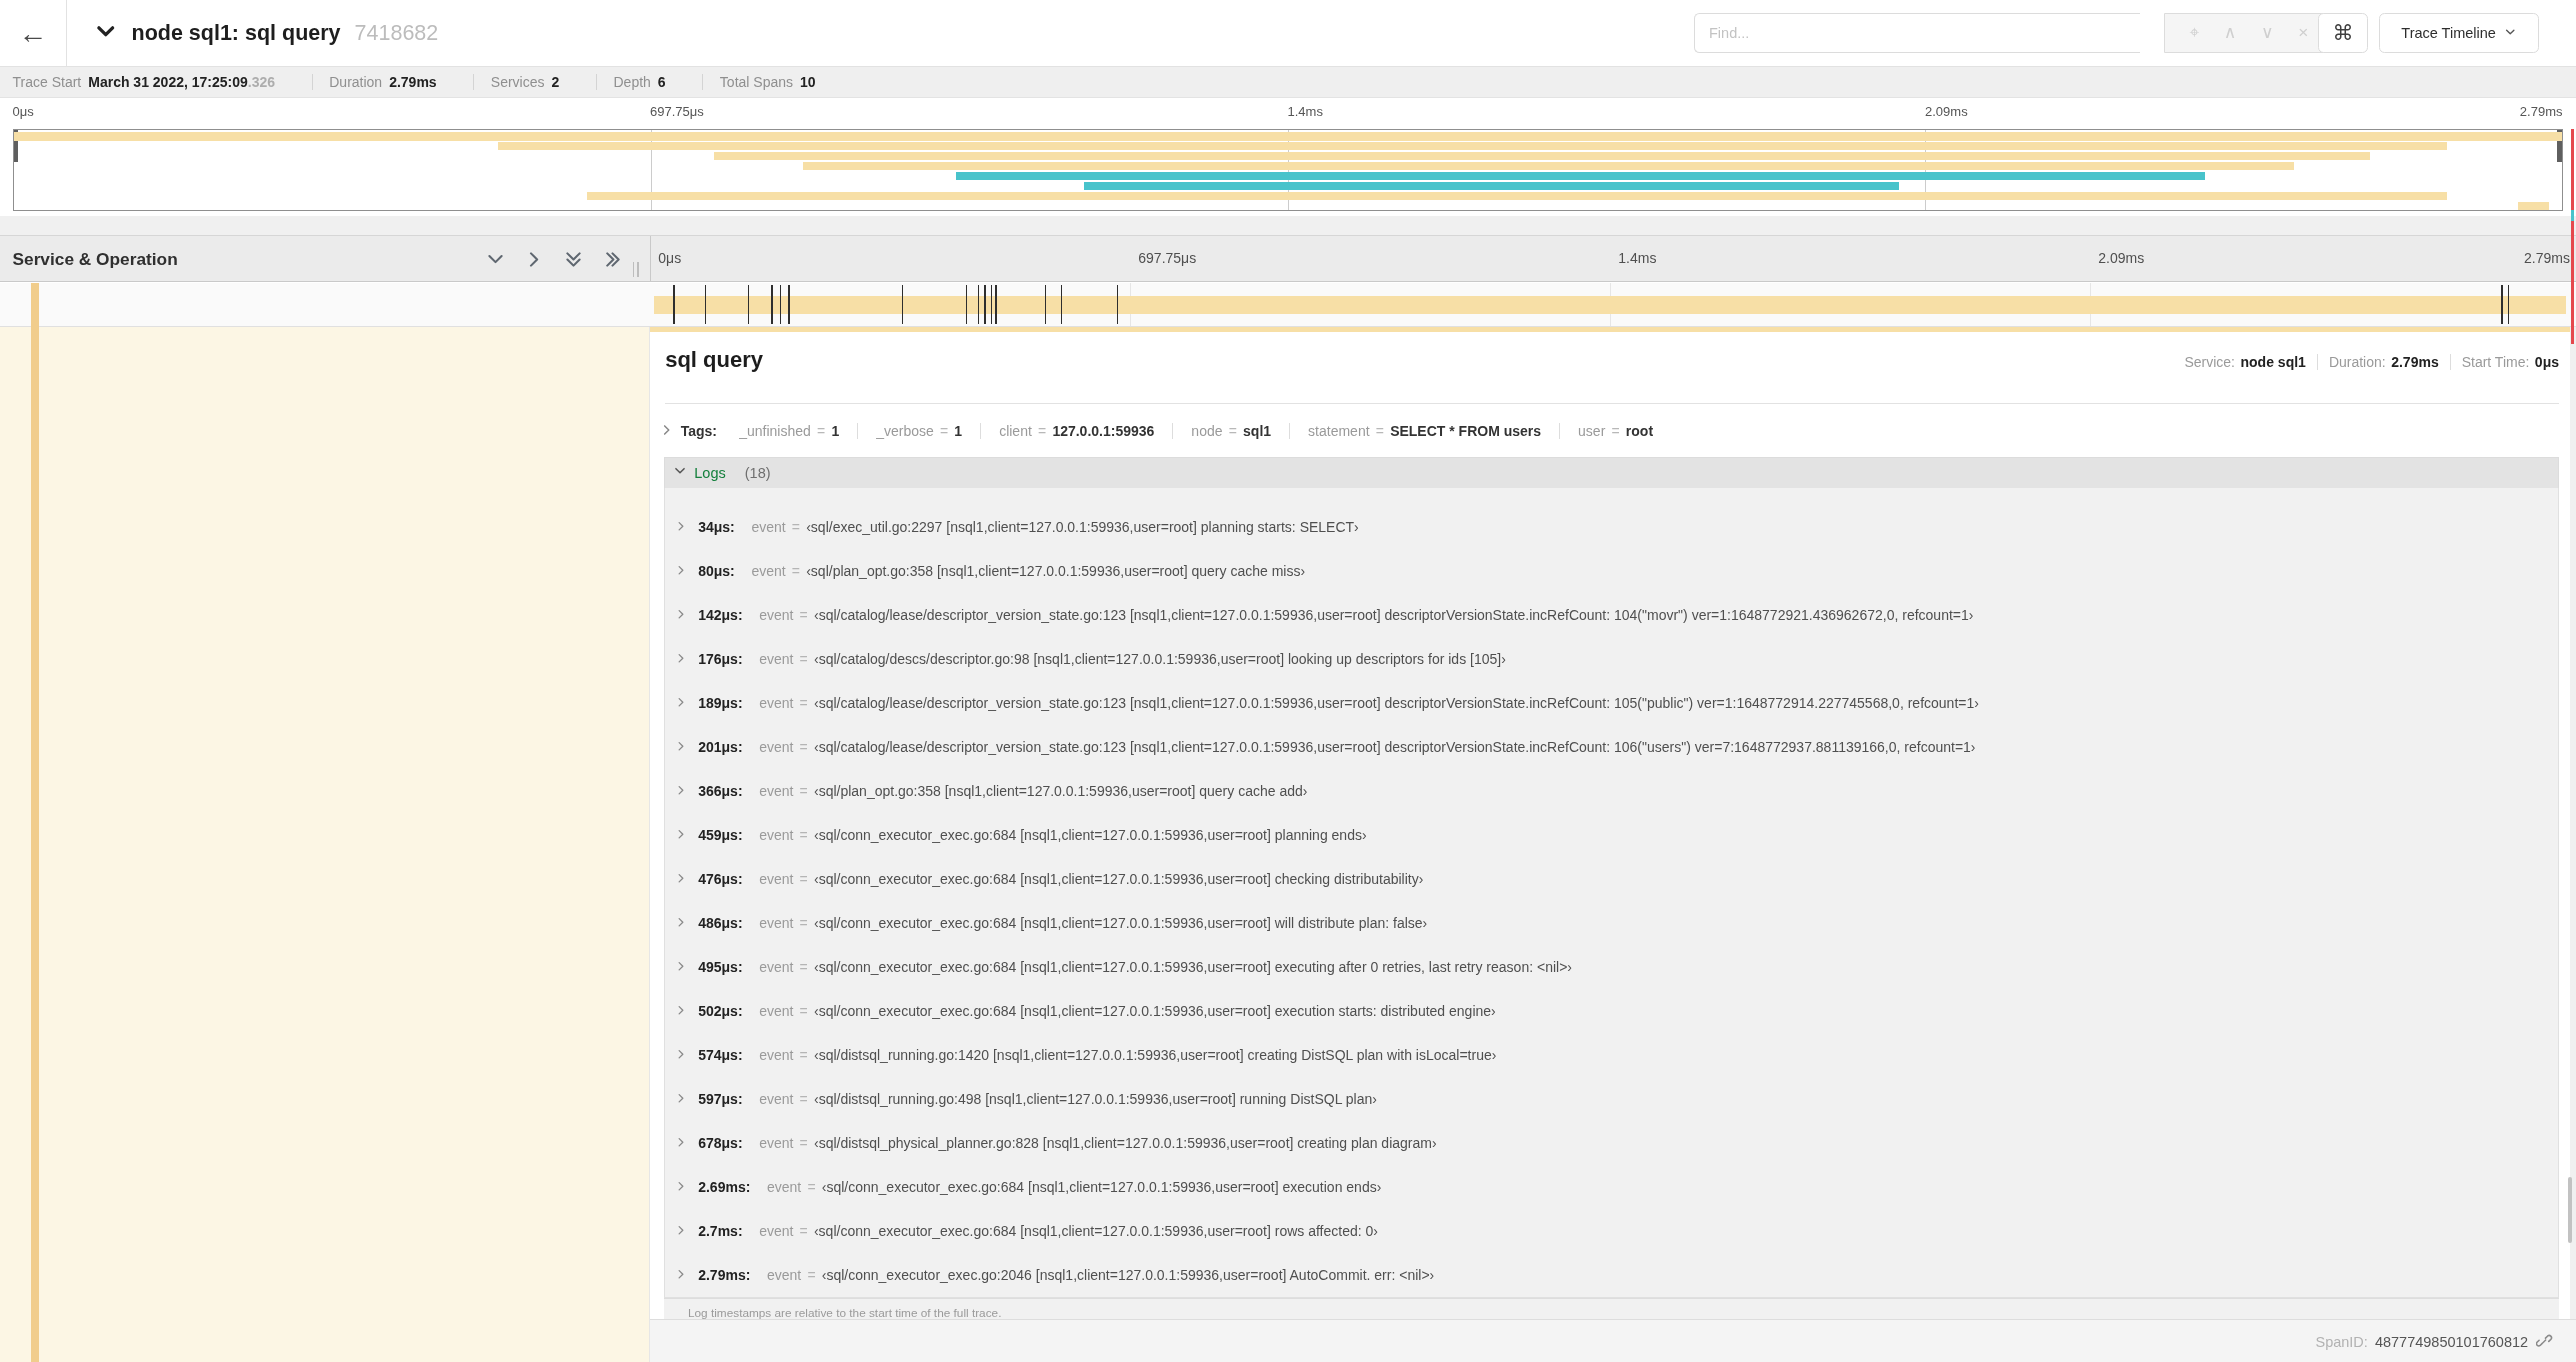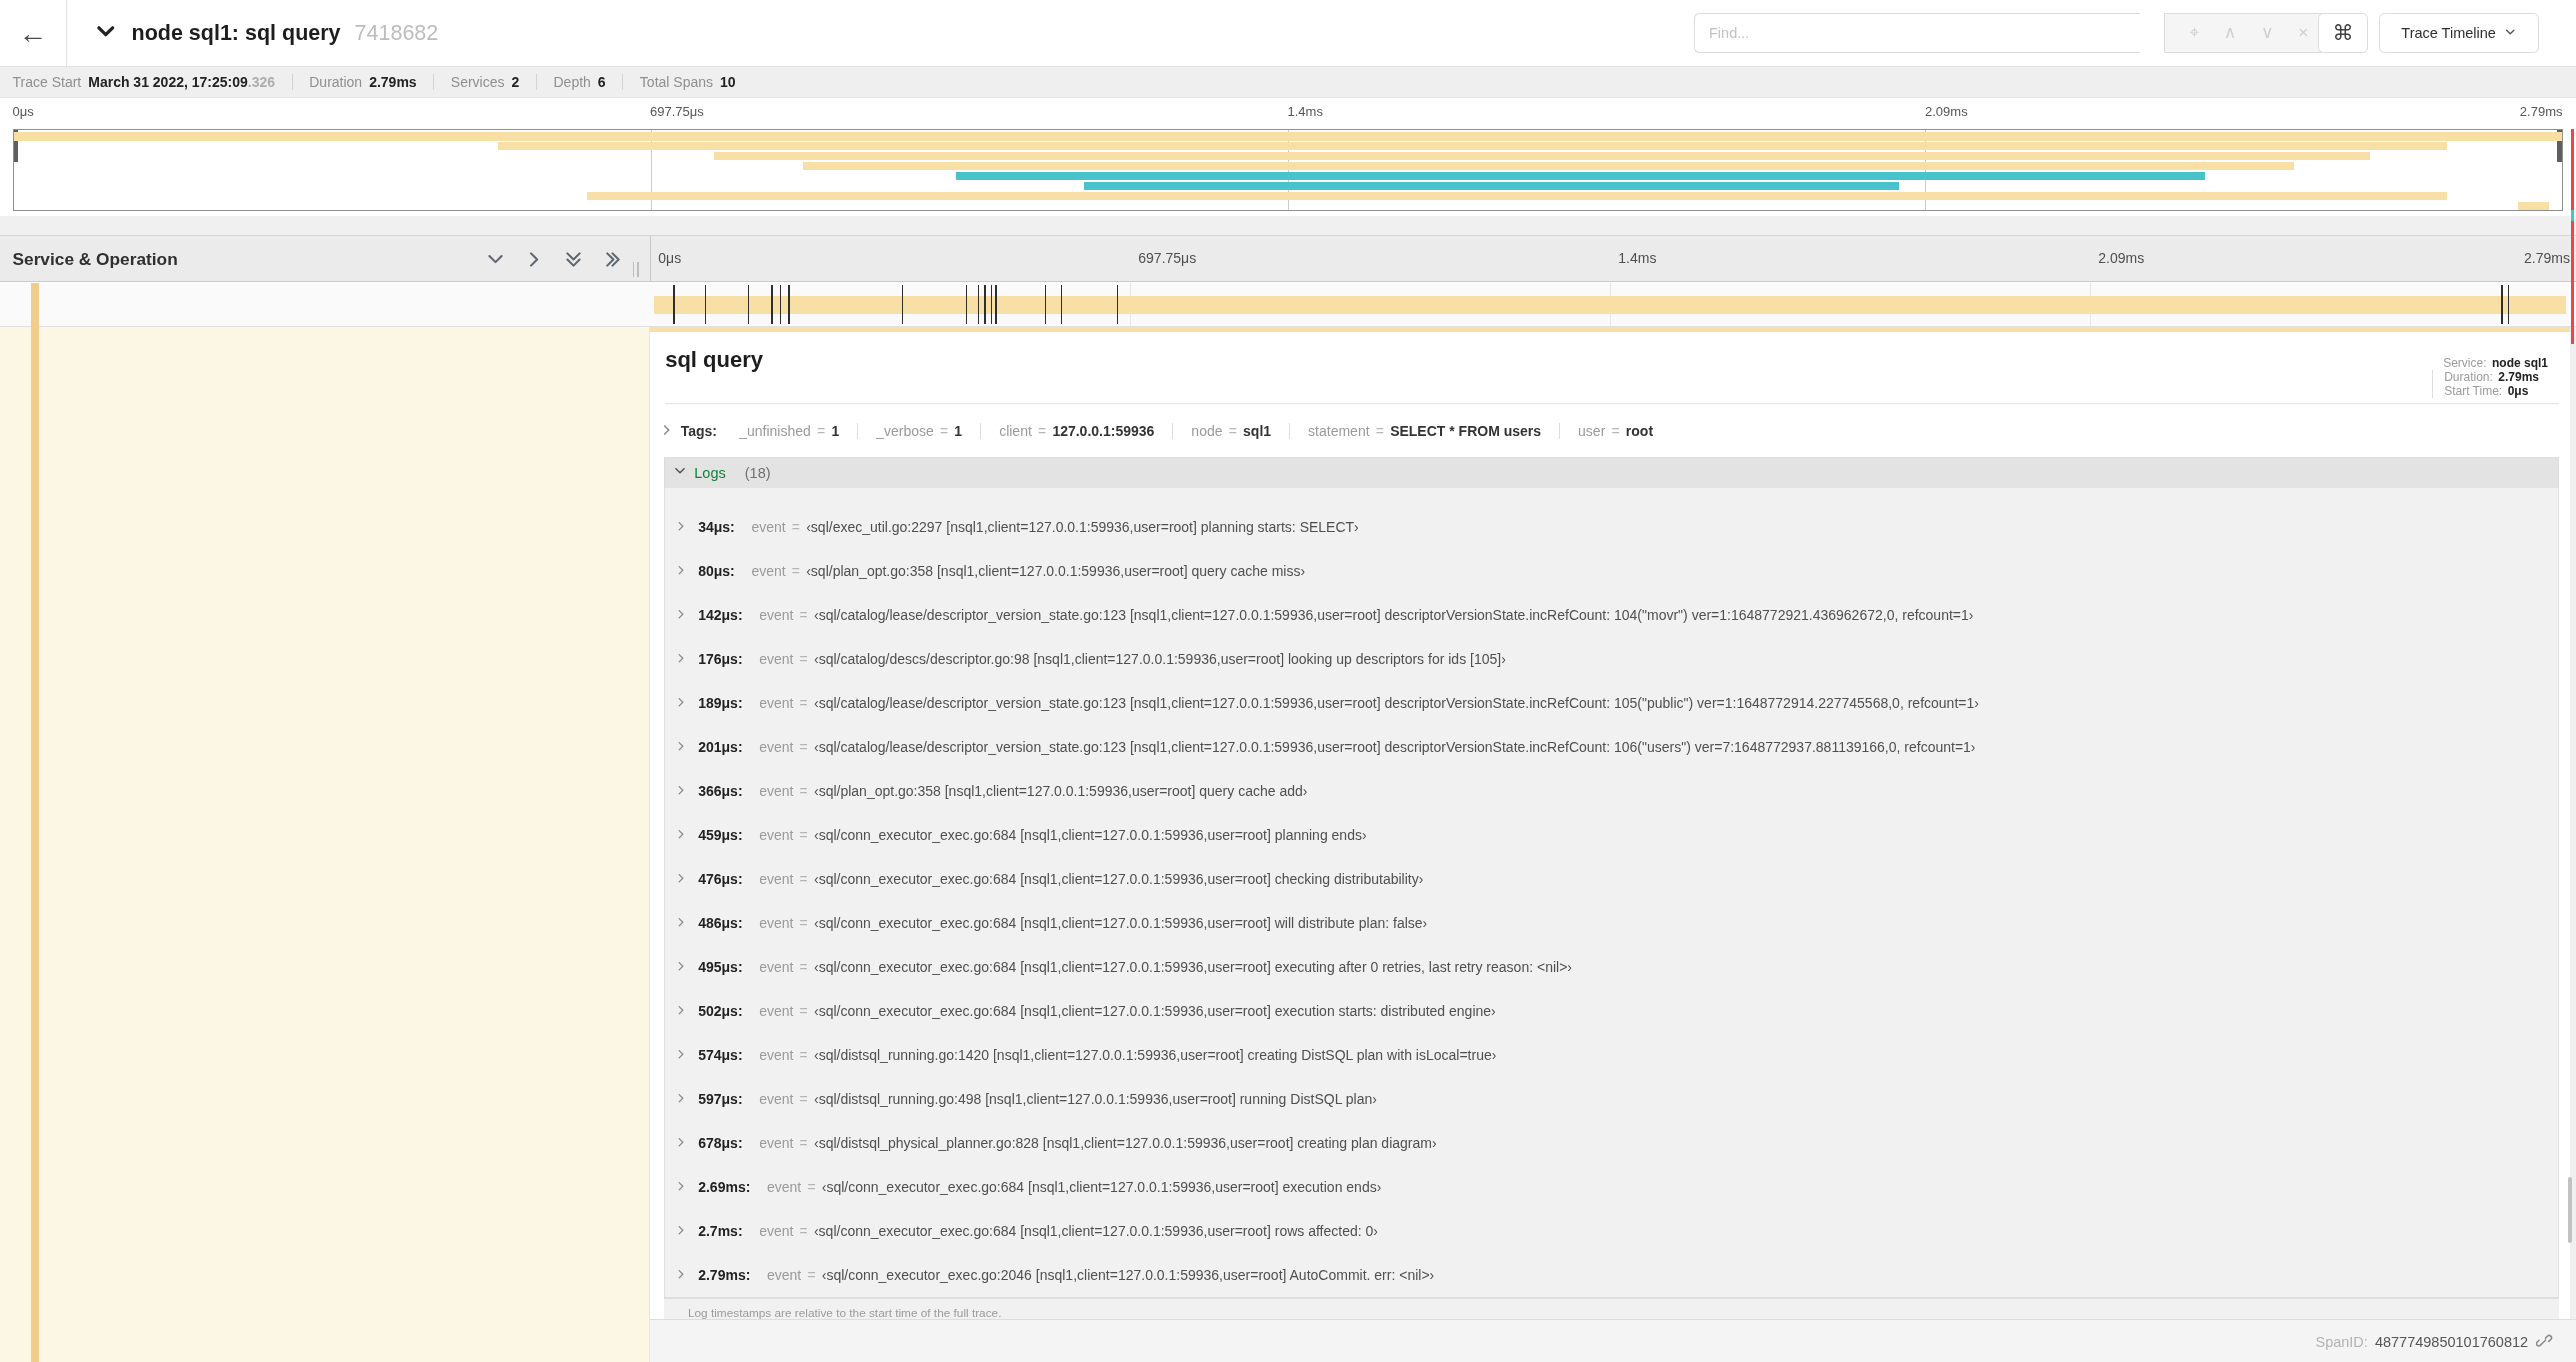--- a/index.html
+++ b/index.html
@@ -22,21 +22,21 @@
             border-radius:0 5.5px 5.5px 0;display:flex;align-items:center;justify-content:space-evenly;}
   .aux-icon{color:#cfcfcf;font-size:17.3px;cursor:pointer;line-height:1;}
   .cmd-btn{position:absolute;left:2318px;top:13px;width:50px;height:40px;box-sizing:border-box;border:0.7px solid #dcdcdc;
            border-radius:5.5px;background:#fff;display:flex;align-items:center;justify-content:center;font-size:21px;color:#3f3f3f;cursor:pointer;}
   .view-select{position:absolute;left:2379px;top:13px;width:160px;height:40px;box-sizing:border-box;border:0.7px solid #dcdcdc;
            border-radius:5.5px;background:#fff;display:flex;align-items:center;justify-content:center;gap:8.3px;
            font-size:14.5px;color:#2e2e2e;cursor:pointer;}
 
   
   .info-bar{position:absolute;left:0;top:67px;width:2576px;height:31px;background:#efefef;border-bottom:0.7px solid #e3e3e3;
-            display:flex;align-items:center;padding-left:12.5px;box-sizing:border-box;font-size:14px;}
+            display:flex;align-items:center;padding-left:12.5px;box-sizing:border-box;font-size:14px;gap:20px;}
   .info-item{padding:0 16.6px;border-left:0.7px solid #d4d4d4;white-space:nowrap;}
   .info-item:first-child{border-left:none;padding-left:0;}
   .info-label{color:#8f8f8f;margin-right:7px;}
   .info-value{color:#222;font-weight:bold;}
   .info-suffix{color:#adadad;font-weight:bold;}
 
   
   .minimap{position:absolute;left:0;top:98px;width:2576px;height:118px;background:#fff;}
   .mini-ticks{position:absolute;left:12.5px;top:5.5px;width:2550px;height:19.4px;font-size:13px;color:#555;}
   .tick{position:absolute;top:0;white-space:nowrap;}
@@ -77,21 +77,21 @@
   .accent-stripe{position:absolute;left:30.5px;top:283px;width:8.3px;height:1080px;background:#f1cd8c;z-index:5;}
 
   
   .detail-left{position:absolute;left:0;top:327px;width:650px;height:1036px;background:#fcf6e4;border-right:0.7px solid #e6e6e6;box-sizing:border-box;}
   .detail-panel{position:absolute;left:650px;top:327px;width:1920px;height:992px;background:#fff;
                 border-top:5.5px solid #f7dfa6;box-sizing:border-box;}
   .right-gutter{position:absolute;left:2569px;top:327px;width:7px;height:1036px;background:#f0f0f0;}
 
   .detail-title-row{position:absolute;left:15.2px;right:11px;top:15.2px;display:flex;justify-content:space-between;align-items:baseline;}
   .detail-title{font-size:22px;font-weight:bold;color:#1d1d1d;}
-  .detail-meta{display:flex;align-items:flex-start;font-size:12px;color:#9a9a9a;flex-direction:column;}
+  .detail-meta{display:flex;align-items:flex-end;font-size:14px;color:#9a9a9a;}
   .meta-item{padding:0 11px;border-left:0.7px solid #ddd;white-space:nowrap;}
   .meta-item:first-child{border-left:none;}
   .meta-item:last-child{padding-right:0;}
   .meta-label{color:#9a9a9a;margin-right:5.5px;}
   .meta-value{color:#222;font-weight:bold;}
   .detail-divider{position:absolute;left:15.2px;right:11px;top:71px;height:0.7px;background:#e2e2e2;}
 
   .tags-row{position:absolute;left:9.7px;right:11px;top:84px;height:30.5px;display:flex;align-items:center;font-size:14px;cursor:pointer;}
   .tags-label{font-weight:bold;color:#333;margin:0 4.2px 0 7px;}
   .tag-item{padding:0 18px;border-left:0.7px solid #ddd;white-space:nowrap;}

